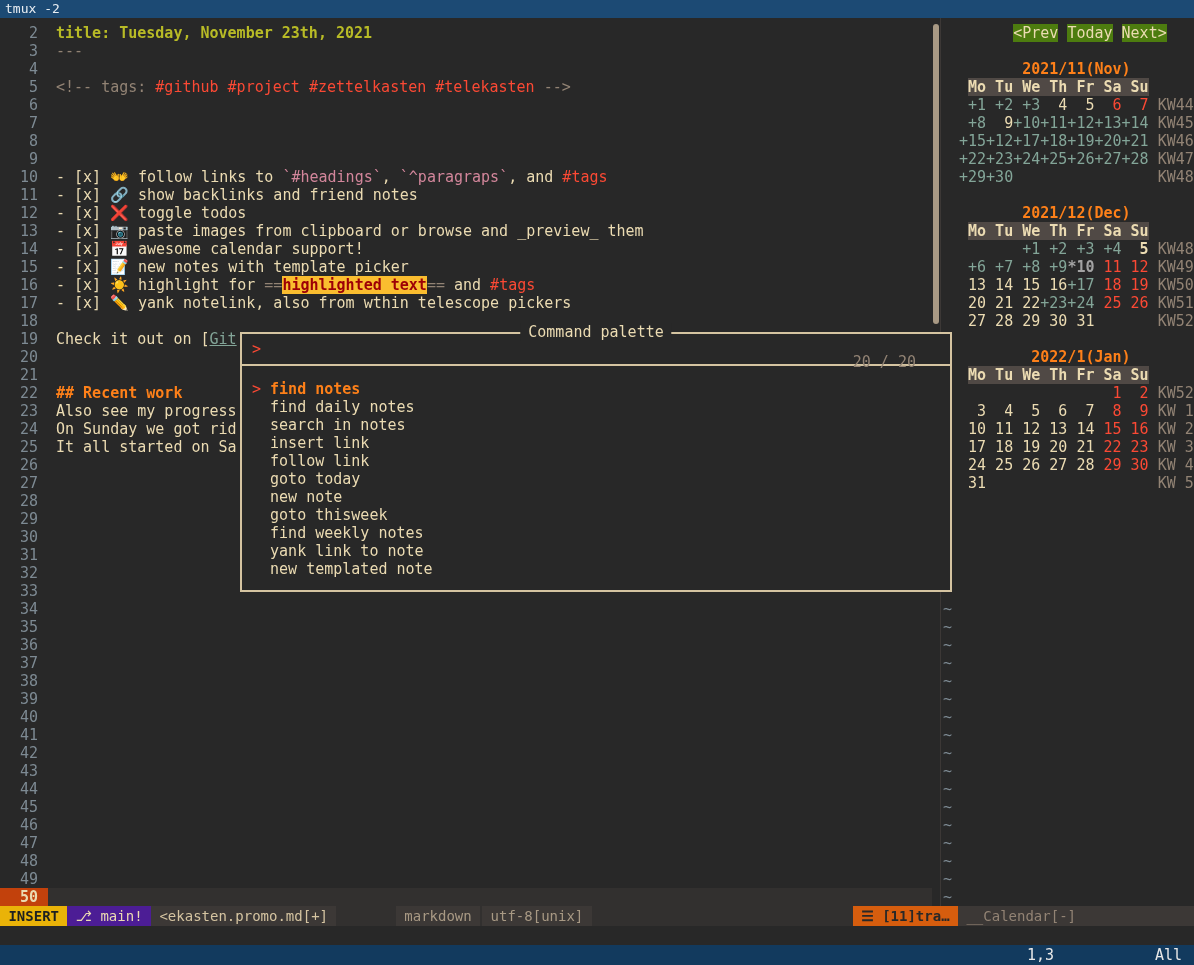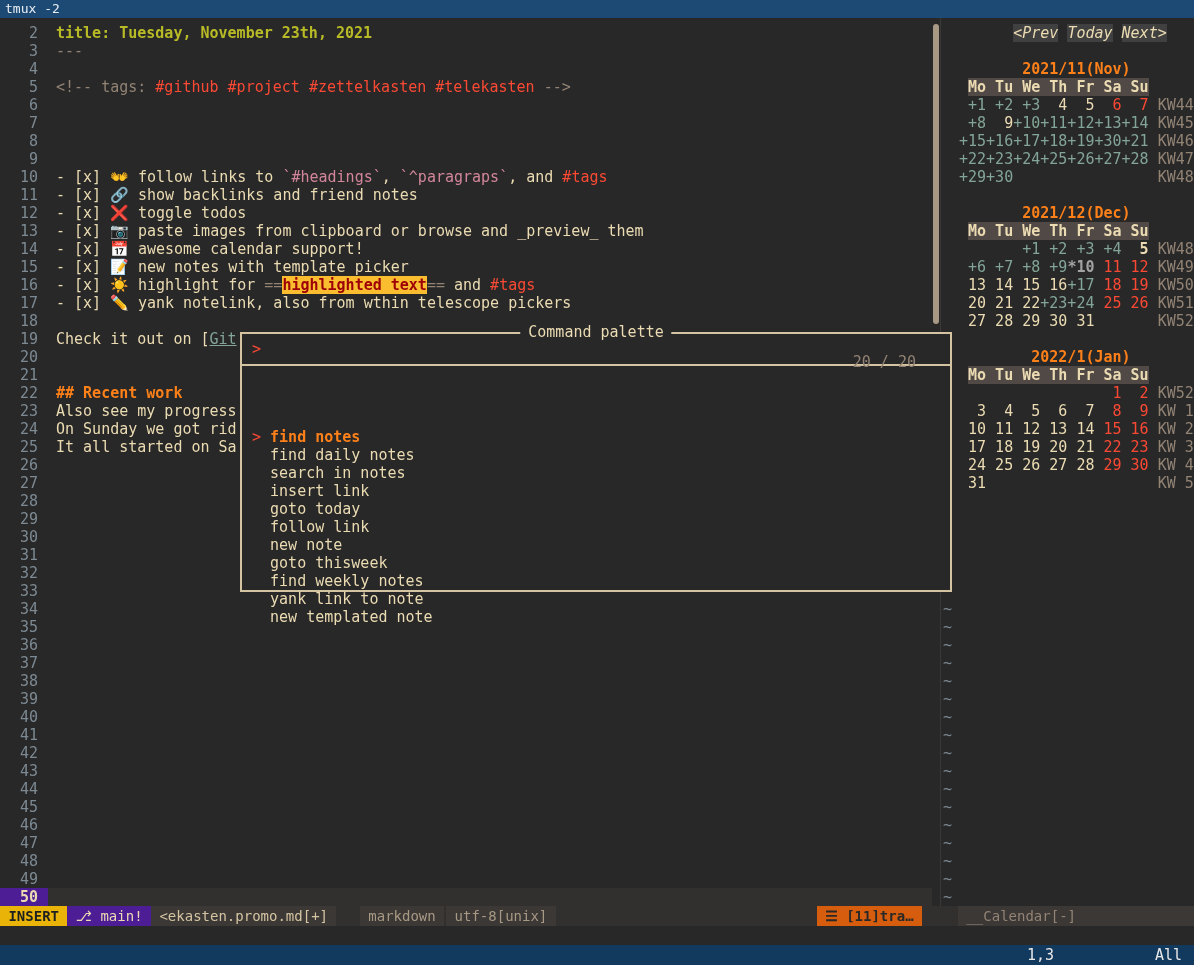--- a/index.html
+++ b/index.html
@@ -15,21 +15,21 @@
     font-size:13px; line-height:18px; padding-left:5px;
   }
   .main { position:relative; display:flex; height:888px; overflow:hidden; }
   .editor { width:932px; padding-top:6px; position:relative; }
   .row { height:18px; display:flex; white-space:pre; }
   .row.cur { background:#32302f; }
   .gutter {
     flex:none; width:48px; text-align:right; padding-right:10px;
     color:#7d8a93;
   }
-  .row.cur .gutter { background:#4c1d95; color:#ebdbb2; font-weight:bold; }
+  .row.cur .gutter { background:#c2410c; color:#ebdbb2; font-weight:bold; }
   .ltext { flex:none; white-space:pre; padding-left:8px; }
 
   .sepcol { flex:none; width:8px; position:relative; }
   .thumb {
     position:absolute; left:1px; top:6px; width:6px; height:300px;
     background:#a89984; border-radius:3px;
   }
   .calendar { flex:none; width:254px; padding-top:6px; border-left:1px solid #3c3836; }
   .cal-row { height:18px; white-space:pre; padding-left:18px; }
   .cal-row.tilde { padding-left:2px; color:#7d8a93; }
@@ -46,52 +46,52 @@
   .c-mark    { background:#fabd2f; color:#9d0006; font-weight:bold; }
   .c-link    { color:#83a598; text-decoration:underline; }
   .c-day     { color:#ebdbb2; }
   .c-dayb    { color:#ebdbb2; font-weight:bold; }
   .c-dn      { color:#83a598; }
   .c-wk      { color:#fb4934; }
   .c-today   { color:#a3a3a3; font-weight:bold; }
   .c-kw      { color:#928374; }
   .c-title   { color:#fe8019; font-weight:bold; }
   .c-head    { background:#504945; color:#ebdbb2; font-weight:bold; }
-  .c-btn     { background:#404040; color:#ebdbb2;font-style:italic; }
+  .c-btn     { background:#4d7c0f; color:#ebdbb2; }
 
   .popup {
     position:absolute; left:240px; top:314px; width:712px; height:260px;
     background:#282828; border:2px solid #d5c4a1; z-index:5;
   }
   .popup-title {
     position:absolute; top:-11px; left:50%; transform:translateX(-50%);
     background:#282828; padding:0 8px; color:#ebdbb2; white-space:pre;
   }
   .prompt-row {
     height:32px; line-height:30px; padding:0 10px; position:relative;
     border-bottom:2px solid #d5c4a1;
   }
   .caret { color:#fb4934; }
   .counter { position:absolute; right:34px; top:13px; color:#928374; }
-  .items { padding:14px 10px 8px 10px;margin-top:48px; }
+  .items { padding:14px 10px 8px 10px; }
   .item { height:18px; white-space:pre; }
   .item .isel { color:#fe8019; font-weight:bold; }
 
   .statusline {
     height:20px; display:flex; background:#32302f;
     font-size:14px; line-height:20px; white-space:pre; overflow:hidden;
   }
   .st-mode   { background:#eab308; color:#1d2021; font-weight:bold; }
   .st-branch { background:#4c1d95; color:#ebdbb2; }
   .st-file   { background:#3c3836; color:#d5c4a1; }
   .st-fill   { flex:1; background:#32302f; }
   .st-seg    { background:#3c3836; color:#a89984; margin-left:2px; }
   .st-pos    { background:#458588; color:#ebdbb2; margin-left:2px;margin-top:40px; }
   .st-warn   { background:#d65d0e; color:#282828; font-weight:bold; margin-left:2px; }
-  .st-cal    { background:#3c3836; color:#928374; flex:none; width:236px;margin-left:36px; }
+  .st-cal    { background:#3c3836; color:#928374; flex:none; width:236px; }
 
   .cmdline { height:19px; line-height:19px; padding-left:6px; white-space:pre; }
   .bottombar {
     height:20px; line-height:20px; background:#123a5e; color:#e8e8e8;
     position:relative; padding-left:6px; white-space:pre;
   }
   .bb-ruler { position:absolute; right:140px; top:0; }
   .bb-scroll { position:absolute; right:12px; top:0; }
 </style>
 </head>
@@ -161,21 +161,21 @@
   </div>
 
   <div class="calendar">
     <div>
         <div class="cal-row"><span class="c-day">      </span><span class="c-btn">&lt;Prev</span><span class="c-day"> </span><span class="c-btn">Today</span><span class="c-day"> </span><span class="c-btn">Next&gt;</span></div>
         <div class="cal-row"></div>
         <div class="cal-row"><span class="c-day">       </span><span class="c-title">2021/11(Nov)</span></div>
         <div class="cal-row"><span class="c-day"> </span><span class="c-head">Mo Tu We Th Fr Sa Su</span></div>
         <div class="cal-row"><span class="c-day"> </span><span class="c-dn">+1 +2 +3</span><span class="c-day">  4  5</span><span class="c-wk">  6  7</span><span class="c-kw"> KW44</span></div>
         <div class="cal-row"><span class="c-day"> </span><span class="c-dn">+8</span><span class="c-day">  9</span><span class="c-dn">+10+11+12+13+14</span><span class="c-kw"> KW45</span></div>
-        <div class="cal-row"><span class="c-dn">+15+16+17+18+19+30+21</span><span class="c-kw"> KW46</span></div>
+        <div class="cal-row"><span class="c-dn">+15+12+17+18+19+20+21</span><span class="c-kw"> KW46</span></div>
         <div class="cal-row"><span class="c-dn">+22+23+24+25+26+27+28</span><span class="c-kw"> KW47</span></div>
         <div class="cal-row"><span class="c-dn">+29+30</span><span class="c-day">               </span><span class="c-kw"> KW48</span></div>
         <div class="cal-row"></div>
         <div class="cal-row"><span class="c-day">       </span><span class="c-title">2021/12(Dec)</span></div>
         <div class="cal-row"><span class="c-day"> </span><span class="c-head">Mo Tu We Th Fr Sa Su</span></div>
         <div class="cal-row"><span class="c-day">      </span><span class="c-dn"> +1 +2 +3 +4</span><span class="c-dayb">  5</span><span class="c-kw"> KW48</span></div>
         <div class="cal-row"><span class="c-day"> </span><span class="c-dn">+6 +7 +8 +9</span><span class="c-today">*10</span><span class="c-wk"> 11 12</span><span class="c-kw"> KW49</span></div>
         <div class="cal-row"><span class="c-day"> 13 14 15 16</span><span class="c-dn">+17</span><span class="c-wk"> 18 19</span><span class="c-kw"> KW50</span></div>
         <div class="cal-row"><span class="c-day"> 20 21 22</span><span class="c-dn">+23+24</span><span class="c-wk"> 25 26</span><span class="c-kw"> KW51</span></div>
         <div class="cal-row"><span class="c-day"> 27 28 29 30 31</span><span class="c-day">      </span><span class="c-kw"> KW52</span></div>
@@ -218,22 +218,22 @@
     <div class="popup-title">Command palette</div>
     <div class="prompt-row">
       <span class="caret">&gt;</span>
       <span class="counter">20 / 20</span>
     </div>
     <div class="items">
         <div class="item"><span class="caret">&gt; </span><span class="isel">find notes</span></div>
         <div class="item"><span>  find daily notes</span></div>
         <div class="item"><span>  search in notes</span></div>
         <div class="item"><span>  insert link</span></div>
+        <div class="item"><span>  follow link</span></div>
         <div class="item"><span>  goto today</span></div>
-        <div class="item"><span>  follow link</span></div>
         <div class="item"><span>  new note</span></div>
         <div class="item"><span>  goto thisweek</span></div>
         <div class="item"><span>  find weekly notes</span></div>
         <div class="item"><span>  yank link to note</span></div>
         <div class="item"><span>  new templated note</span></div>
       </div>
   </div>
 </div>
 
 <div class="statusline"><span class="st-mode"> INSERT </span><span class="st-branch"> ⎇ main! </span><span class="st-file"> &lt;ekasten.promo.md[+] </span><span class="st-fill"></span><span class="st-seg"> markdown </span><span class="st-seg"> utf-8[unix] </span><span class="st-pos"> 124 words 94% ☰ 50/53 ln : 1 </span><span class="st-warn"> ☰ [11]tra… </span><span class="st-cal"> __Calendar[-]</span></div>

